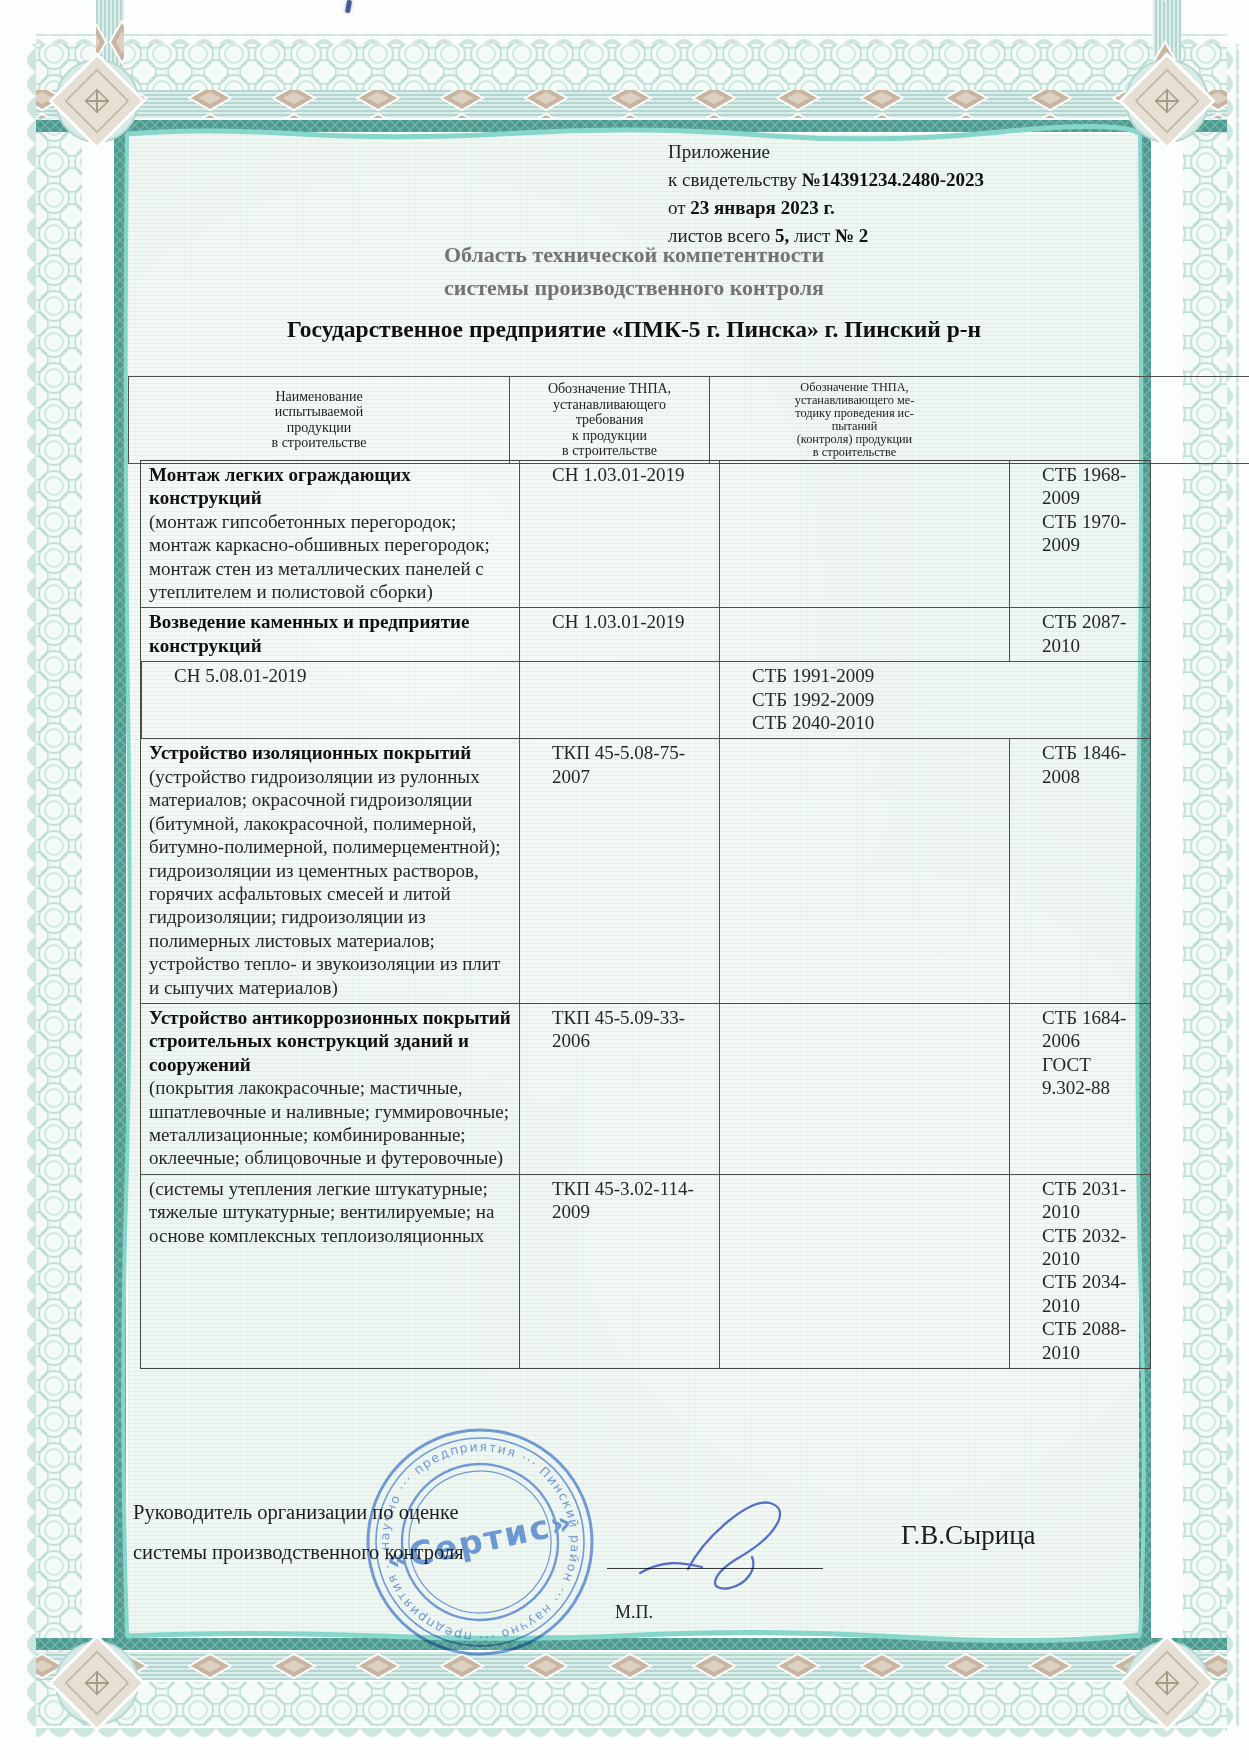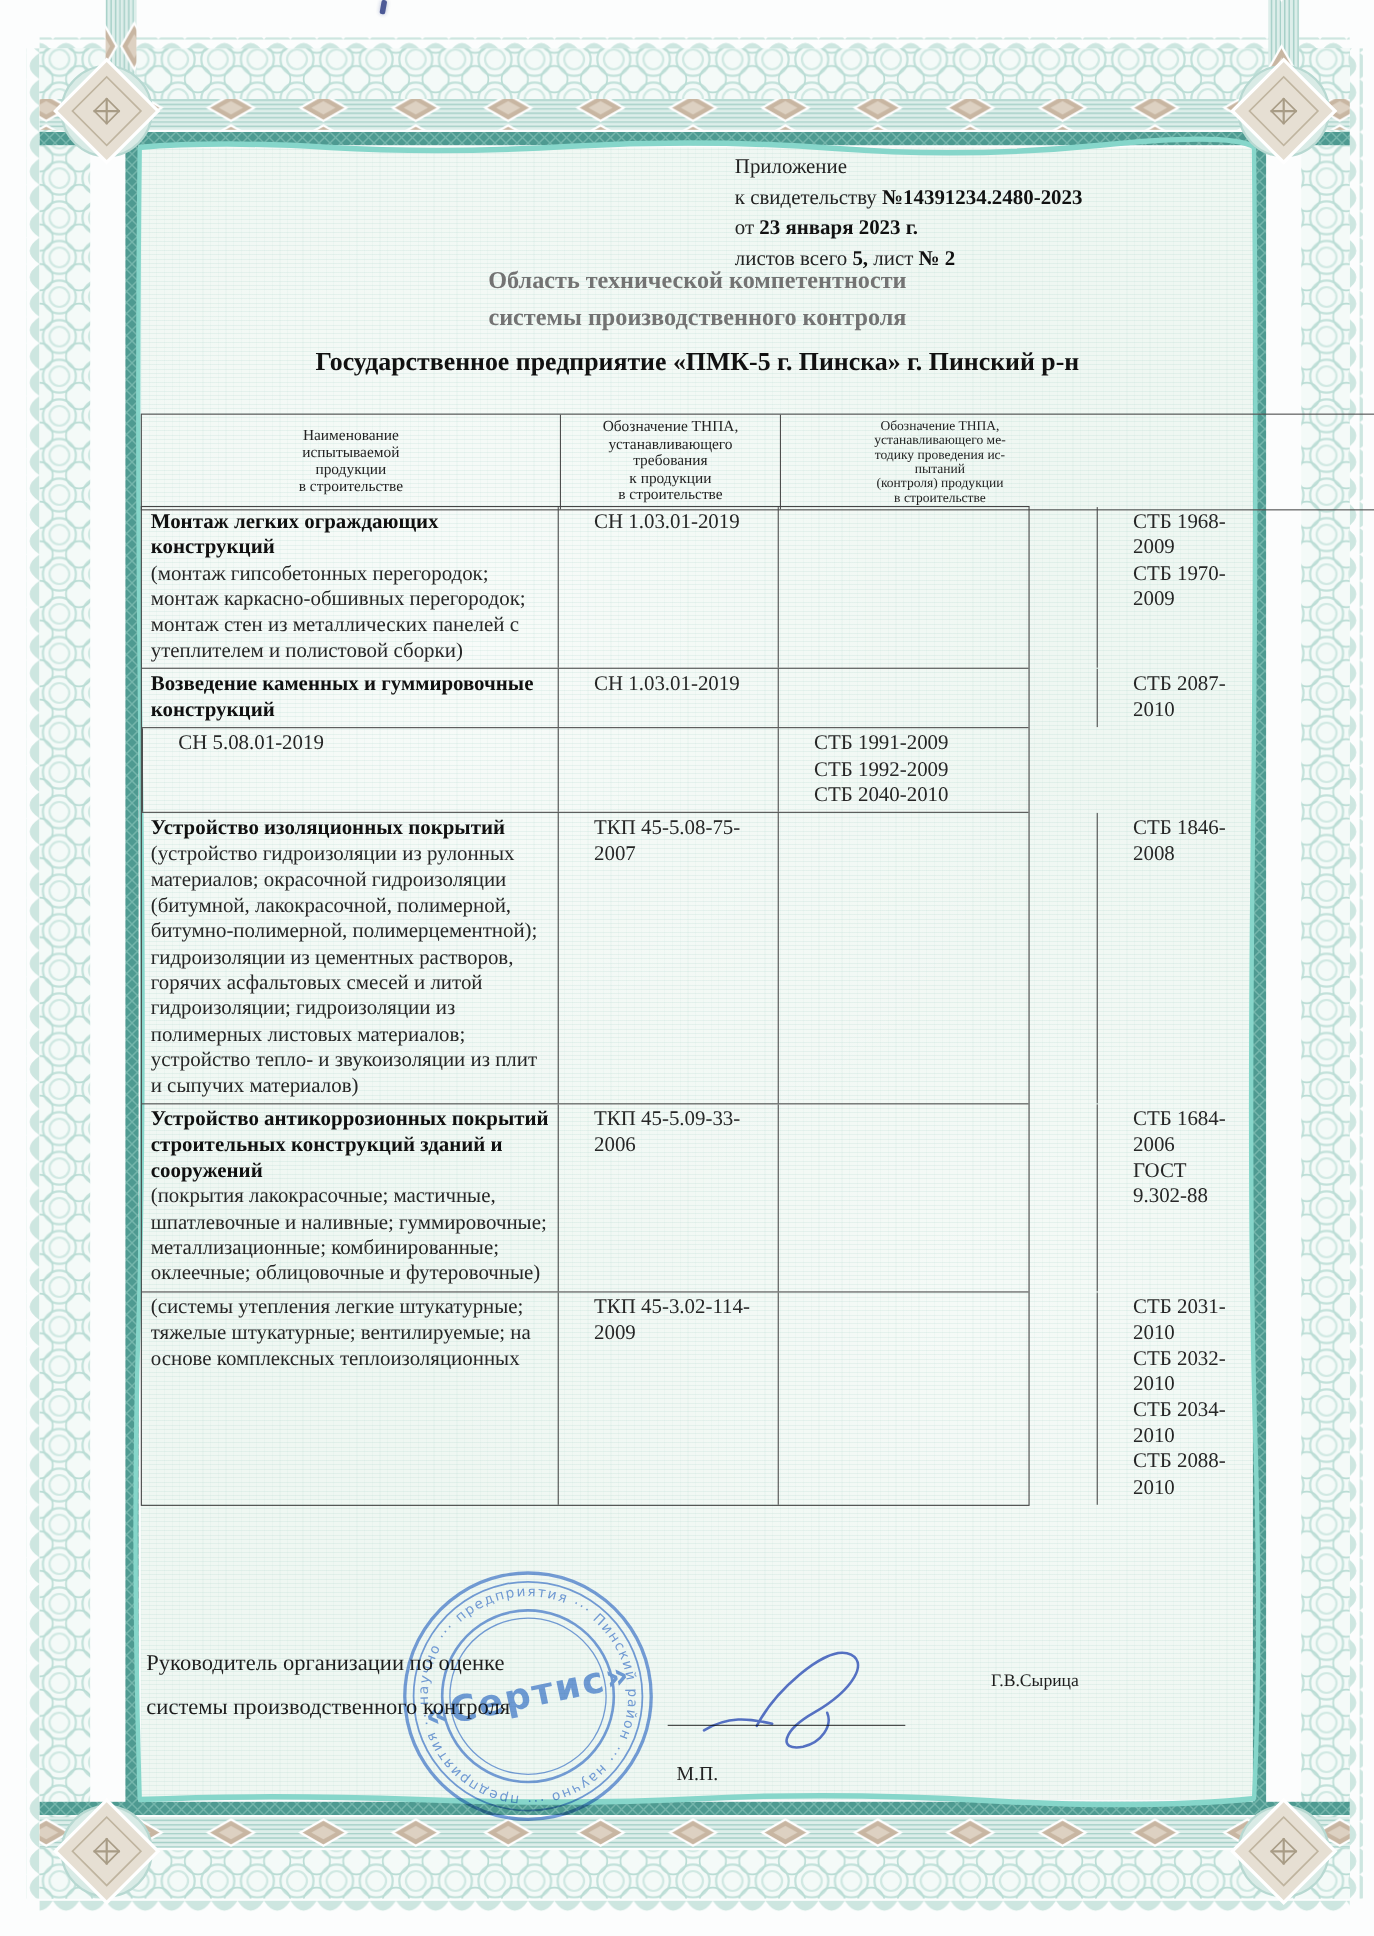--- a/index.html
+++ b/index.html
@@ -25,32 +25,32 @@
   .title3{position:absolute;left:128px;top:316px;width:1012px;text-align:center;
           font-weight:bold;font-size:23.5px;color:#111;}
   
   .thead{position:absolute;left:128px;top:376px;width:1172px;box-sizing:border-box;
          display:grid;grid-template-columns:380px 200px 290px 138px;border:1.6px solid #4e4e4e;}
   .th{box-sizing:border-box;display:flex;align-items:center;justify-content:center;
       text-align:center;white-space:pre-line;font-size:14px;line-height:15.5px;
       padding:4px 2px;color:#222;}
   .th.c2,.th.c3,.th.c4{border-left:1.6px solid #4e4e4e;}
   .th.c4{font-size:12.3px;line-height:12.9px;}
-  .tbody{position:absolute;left:128px;top:460px;width:808px;box-sizing:border-box;
+  .tbody{position:absolute;left:140px;top:460px;width:1011px;box-sizing:border-box;
          border:1.8px solid #454545;}
   .trow{display:grid;grid-template-columns:378px 200px 290px 136px;}
   .trow + .trow{border-top:1.6px solid #4e4e4e;}
   .td{box-sizing:border-box;padding:2px 8px 4px;font-size:19px;line-height:23.4px;color:#262626;}
   .td.c2,.td.c3,.td.c4{border-left:1.6px solid #4e4e4e;white-space:pre-line;padding-left:32px;}
   .td .b{font-weight:bold;color:#101010;}
   
   .role{position:absolute;left:133px;top:1492px;font-size:20.5px;line-height:40px;color:#1d1d1d;}
   .sigline{position:absolute;left:607px;top:1568px;width:216px;border-top:1.8px solid #3a3a3a;}
   .mp{position:absolute;left:615px;top:1602px;font-size:18px;color:#222;}
-  .name{position:absolute;left:901px;top:1520px;font-size:16px;color:#1d1d1d;}
+  .name{position:absolute;left:901px;top:1520px;font-size:27px;color:#1d1d1d;}
   .overlay{position:absolute;left:0;top:0;width:1249px;height:1760px;
            mix-blend-mode:multiply;pointer-events:none;}
   .stamp-text{font-family:"DejaVu Sans",sans-serif;}
 </style>
 </head>
 <body>
 
 <div class="page">
 
   <div class="paper"></div>
@@ -171,21 +171,21 @@
           <div class="b">Монтаж легких ограждающих конструкций</div>
           <div class="d">(монтаж гипсобетонных перегородок; монтаж каркасно-обшивных перегородок; монтаж стен из металлических панелей с утеплителем и полистовой сборки)</div>
         </div>
       <div class="td c2">СН 1.03.01-2019</div>
       <div class="td c3"></div>
       <div class="td c4">СТБ 1968-2009
 СТБ 1970-2009</div>
     </div>
     <div class="trow">
       <div class="td c1">
-          <div class="b">Возведение каменных и гуммировочные конструкций</div>
+          <div class="b">Возведение каменных и предприятие конструкций</div>
           <div class="d"></div>
         </div>
       <div class="td c2">СН 1.03.01-2019</div>
       <div class="td c3"></div>
       <div class="td c4">СТБ 2087-2010</div>
     </div>
     <div class="trow">
       <div class="td c2">СН 5.08.01-2019</div>
       <div class="td c3"></div>
       <div class="td c4">СТБ 1991-2009

